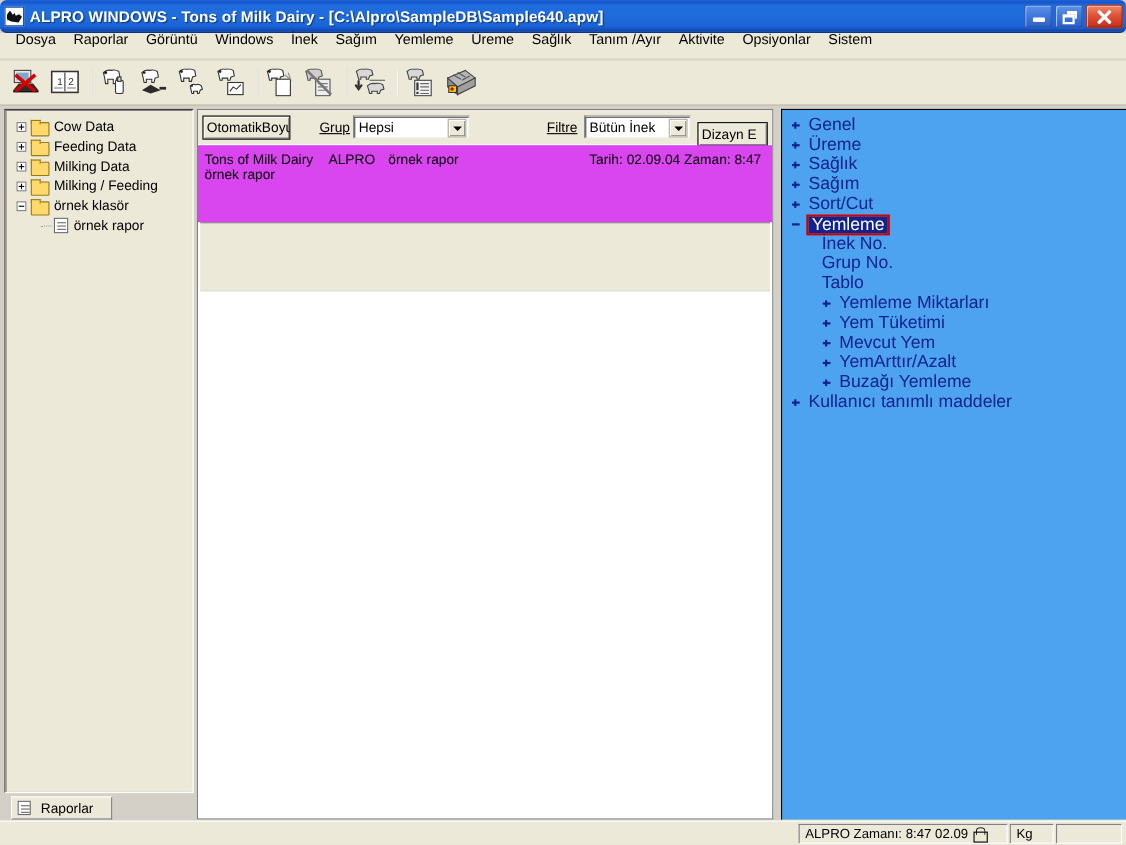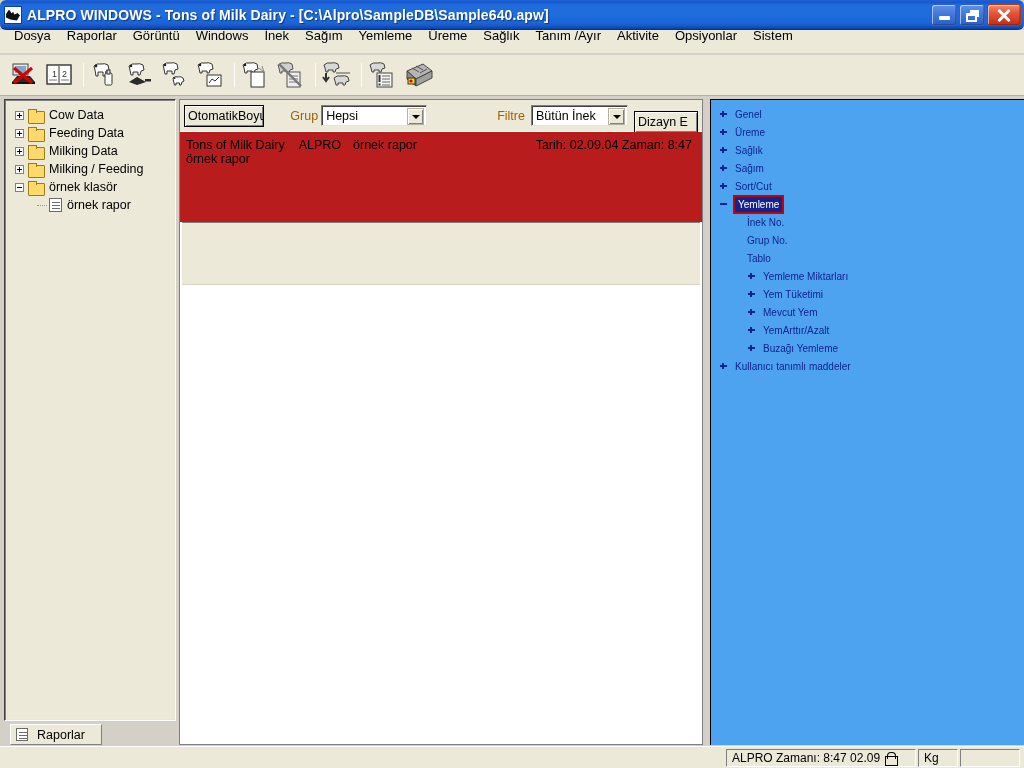--- a/index.html
+++ b/index.html
@@ -174,21 +174,21 @@
     height: 32px; background: #ece9d8; display: flex; align-items: center;
     padding: 0 4px; border-bottom: 1px solid #ffffff;
   }
   .c-btn {
     height: 22px; background: #ece9d8;
     border: 1px solid #000; display: flex; align-items: center;
     padding: 0 3px; font-size: 12.5px; white-space: nowrap;
     overflow: hidden; cursor: pointer;
     box-shadow: inset 1px 1px 0 #fff, inset -1px -1px 0 #808080;
   }
-  .c-label { font-size: 12.5px; color: #a16207; white-space: nowrap; }
+  .c-label { font-size: 12.5px; color: #000000; white-space: nowrap; text-decoration: underline; }
   .c-combo {
     height: 21px; background: #fff; border: 1px solid #808080;
     border-right-color: #e8e4d8; border-bottom-color: #e8e4d8;
     display: flex; align-items: center; cursor: pointer;
     box-shadow: inset 1px 1px 0 #404040;
     gap: 12px;
   }
   .c-combo .val {
     font-size: 12.5px; padding-left: 4px; white-space: nowrap;
     overflow: hidden; flex: 1 1 auto;
@@ -199,21 +199,21 @@
     box-shadow: inset 1px 1px 0 #fff, inset -1px -1px 0 #808080;
     border: 1px solid #b5b0a0;
     position: relative;
   }
   .c-arrow::after {
     content: ""; position: absolute; left: 4px; top: 6px;
     border-left: 4px solid transparent; border-right: 4px solid transparent;
     border-top: 4px solid #000;
   }
   #report-header {
-    position: relative; height: 90px; background: #b91c1c;
+    position: relative; height: 70px; background: #d946ef;
     padding: 6px 10px 0 6px; font-size: 12.5px; color: #000;
   }
   .rh-line { display: flex; }
   .rh-left { white-space: nowrap; }
   .rh-right { margin-left: auto; white-space: nowrap; }
   #report-band {
     height: 63px; background: #ece9d8;
     border-top: 1px solid #808080; border-bottom: 1px solid #d8d4c4;
     margin: 0 2px;
   }
@@ -222,21 +222,21 @@
   
   #right-panel {
     position: absolute; left: 710px; top: 99px; width: 314px; height: 646px;
     background: #4da3f0;
     border-left: 1px solid #000; border-top: 1px solid #000;
     overflow: hidden;
   }
   .rtree { padding: 5px 0 0 8px; }
   .rtrow {
     display: flex; align-items: center; height: 18px;
-    font-size: 10px; color: #12238f; white-space: nowrap; text-align: right;
+    font-size: 16px; color: #12238f; white-space: nowrap; text-align: right;
   }
   .rexp {
     width: 10px; height: 10px; margin-right: 6px;
     position: relative; flex: 0 0 auto; cursor: pointer;
     color: #12238f; font-size: 11px; line-height: 10px; text-align: center;
   }
   .rexp::before {
     content: ""; position: absolute; left: 1px; top: 4px;
     width: 7px; height: 2px; background: #12238f;
   }

